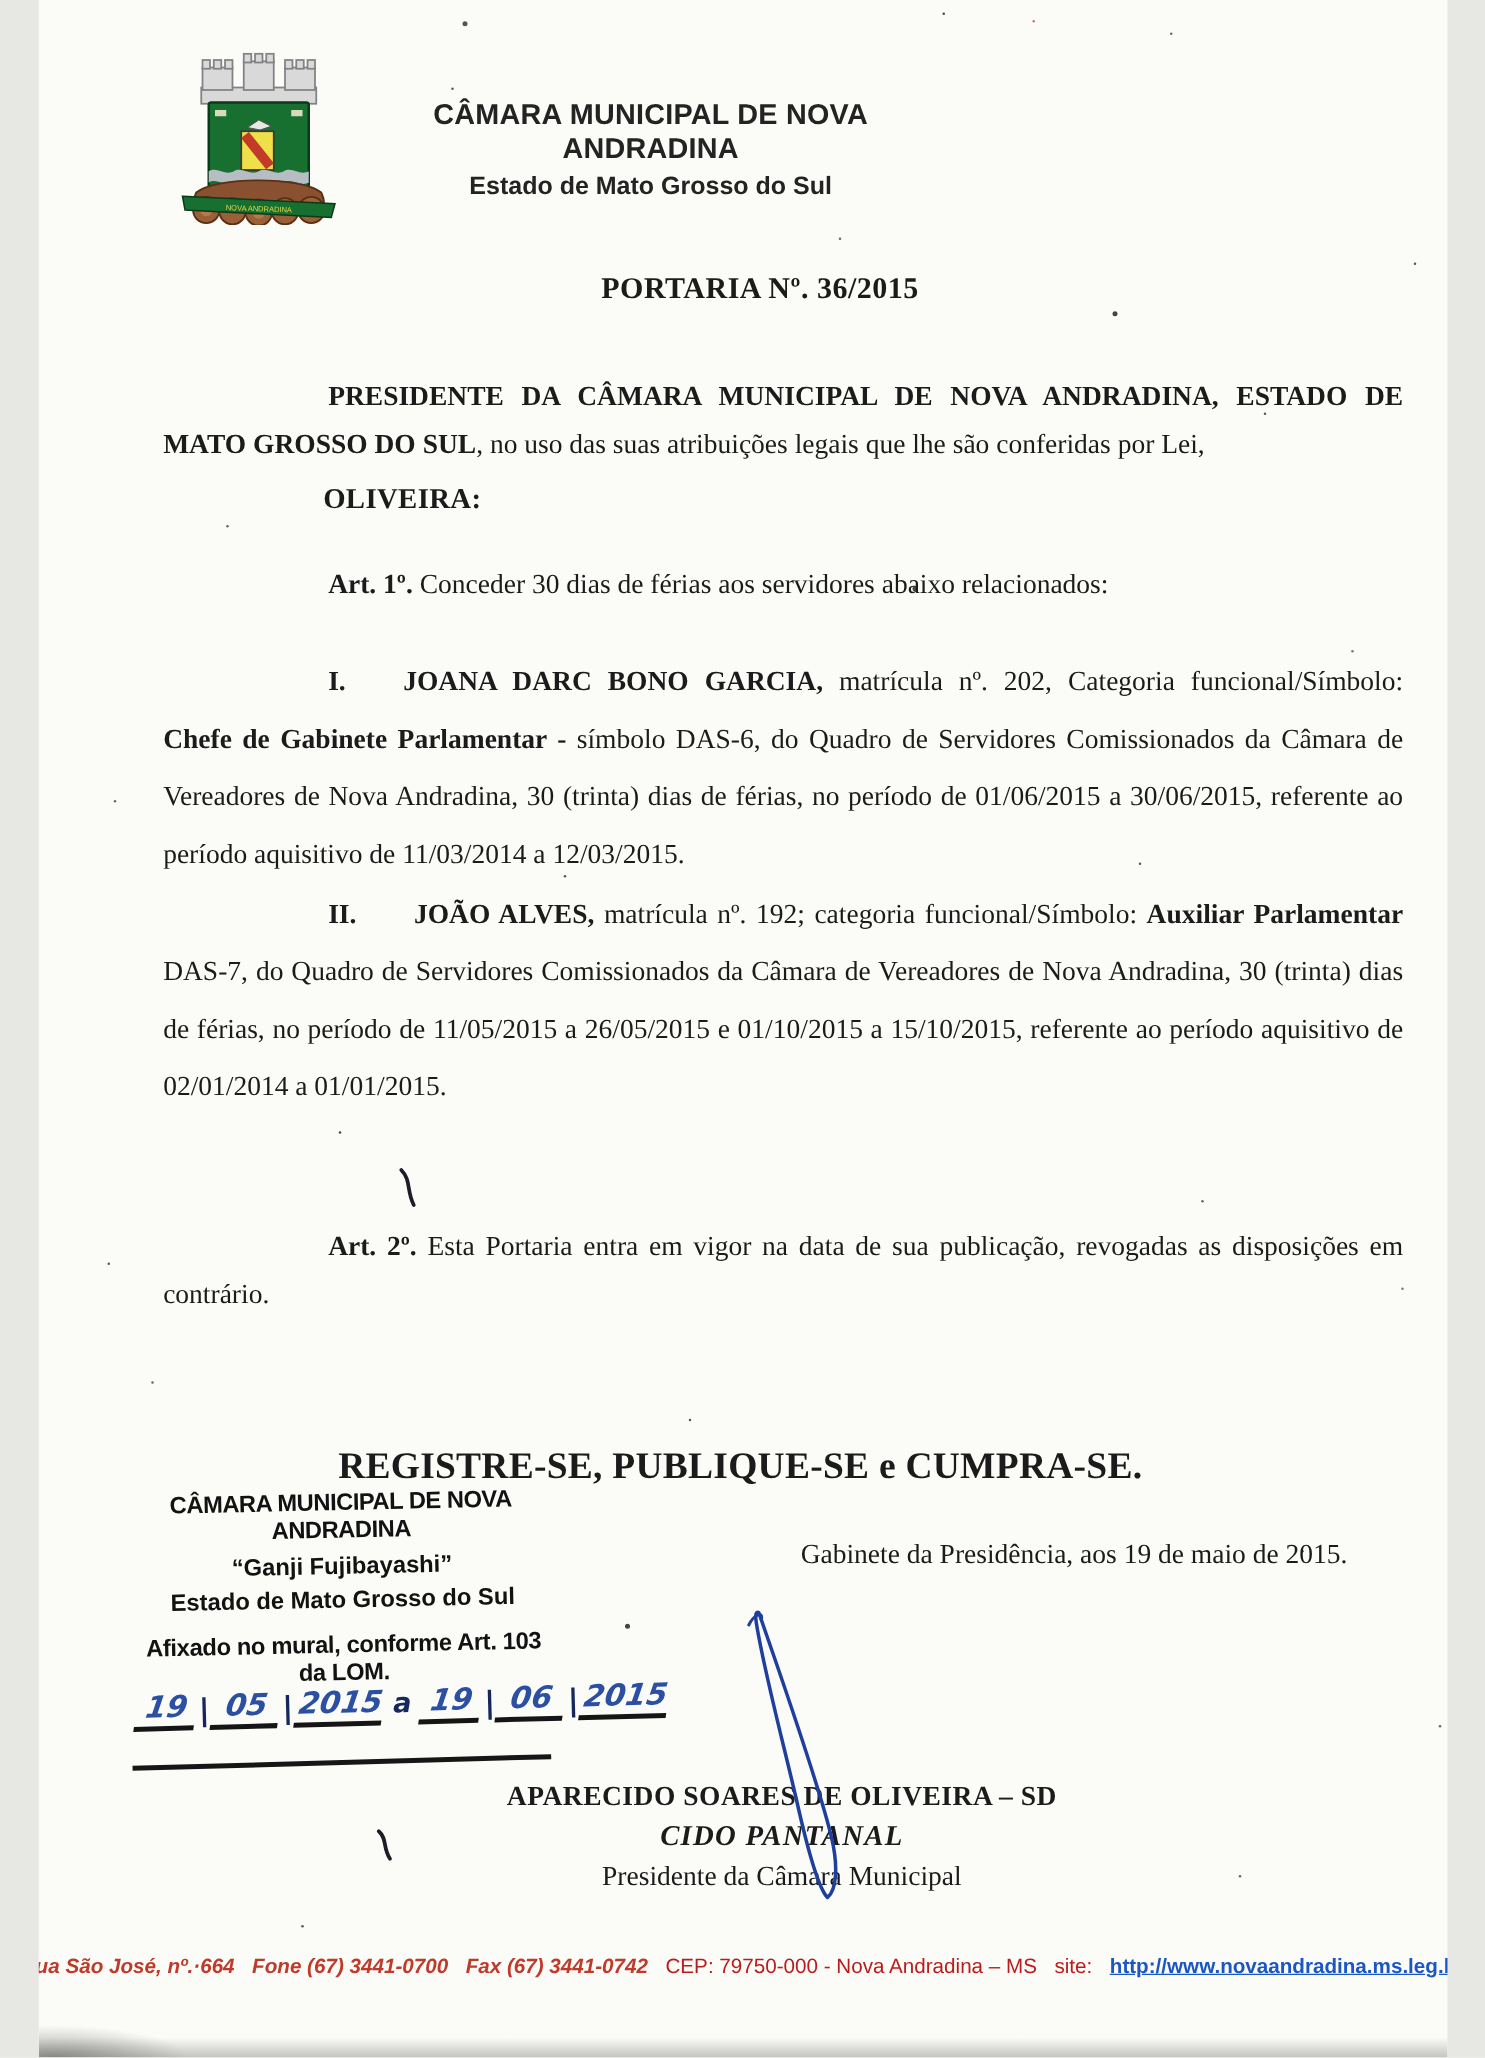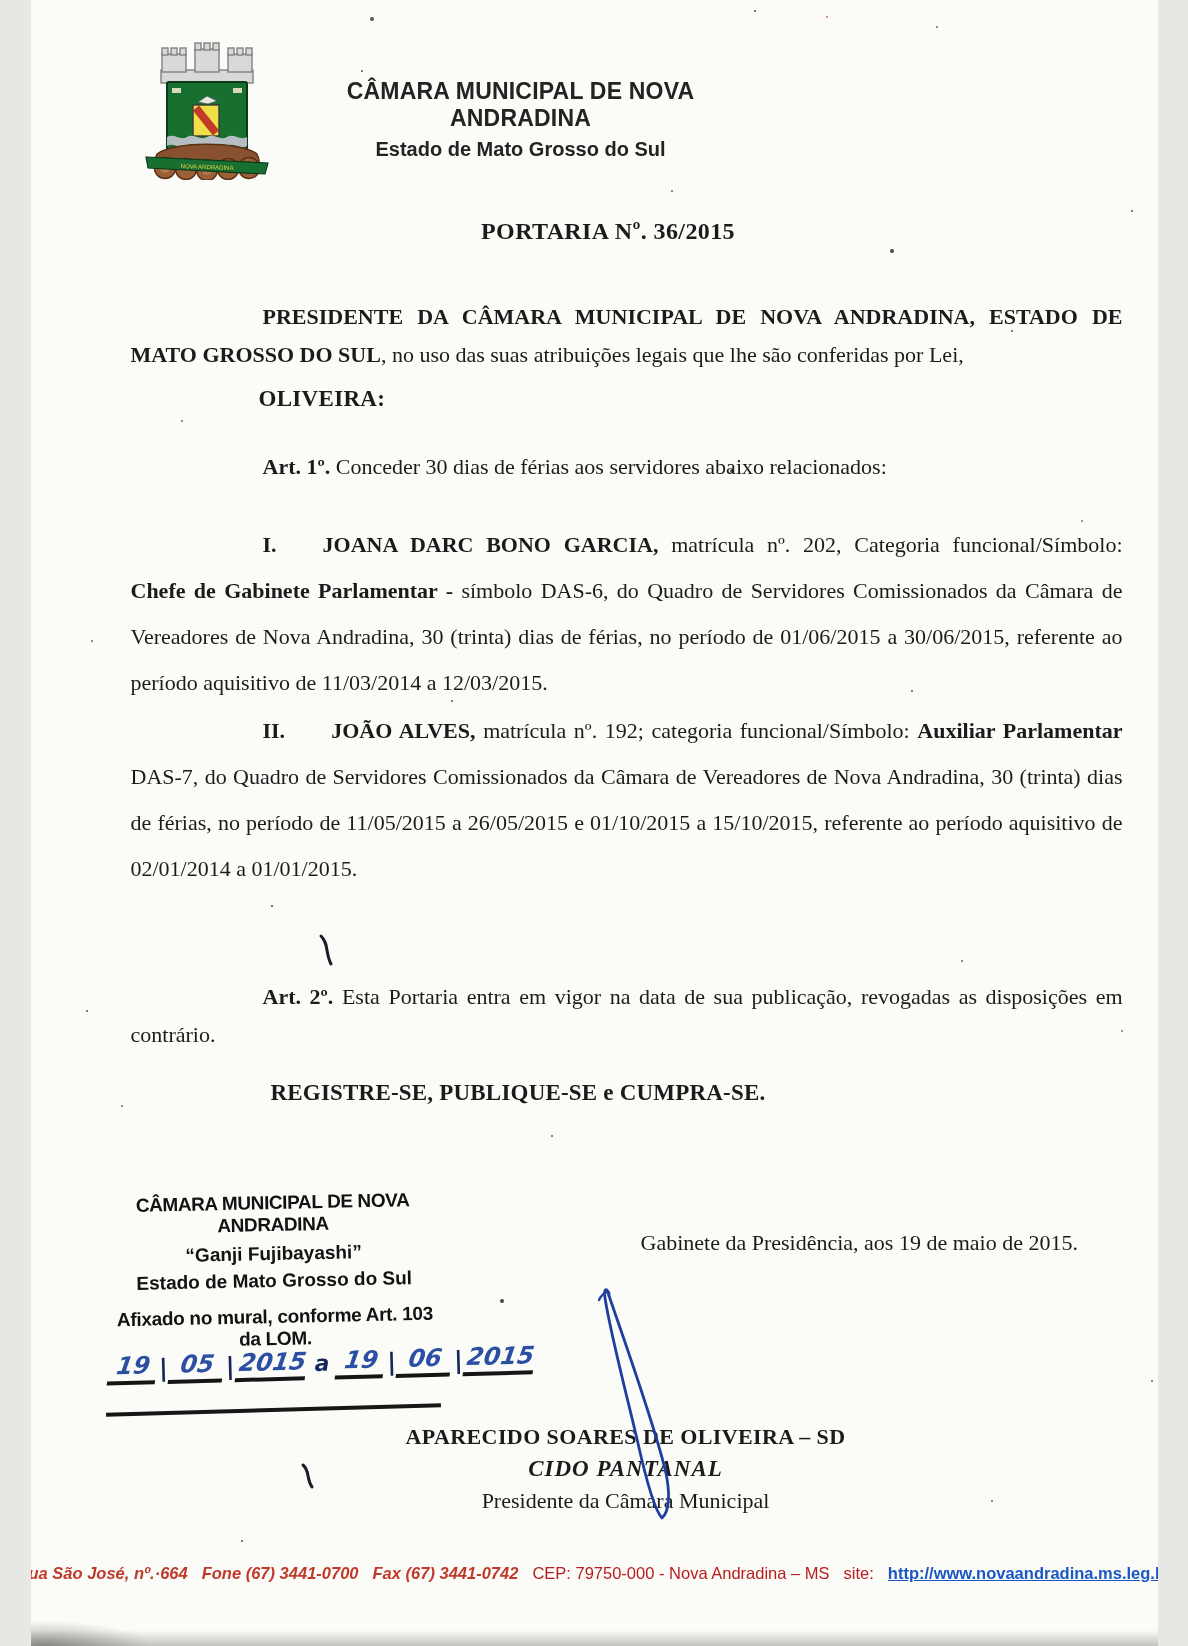--- a/index.html
+++ b/index.html
@@ -39,21 +39,21 @@
   .para{position:absolute;left:100px;width:992px;font-size:22px;text-align:justify;}
   .indent{text-indent:132px;}
   b,.b{font-weight:bold;font-family:Liberation Serif, serif;}
   .preamble{top:298px;line-height:38px;}
   .resolve{position:absolute;left:228px;top:386px;font-weight:bold;font-size:23px;letter-spacing:.3px;}
   .art1{top:448px;line-height:38px;}
   .item1{top:522px;line-height:46px;}
   .item2{top:708px;line-height:46px;}
   .art2{top:978px;line-height:38px;}
   .gap{display:inline-block;width:46px;}
-  .closing{position:absolute;left:240px;top:1080px;font-weight:bold;font-size:23px;letter-spacing:.2px;}
+  .closing{position:absolute;left:240px;top:1156px;font-weight:bold;font-size:30px;letter-spacing:.2px;}
   
   .stamp{position:absolute;left:72px;top:1192px;width:342px;transform:rotate(-1.2deg);
     font-family:"Liberation Sans", sans-serif;font-weight:bold;color:#121212;text-align:center;}
   .stamp .s1{font-size:19px;letter-spacing:-.4px;}
   .stamp .s2{font-size:19px;margin-top:7px;}
   .stamp .s3{font-size:19px;margin-top:5px;}
   .stamp .s4{font-size:19px;margin-top:14px;letter-spacing:-.3px;}
   .hw-row{position:absolute;left:78px;top:1348px;width:340px;display:flex;align-items:flex-end;
     transform:rotate(-1.5deg);font-style:italic;color:#2b4fa3;
     font-family:"DejaVu Sans", sans-serif;font-size:24px;font-weight:bold;}

